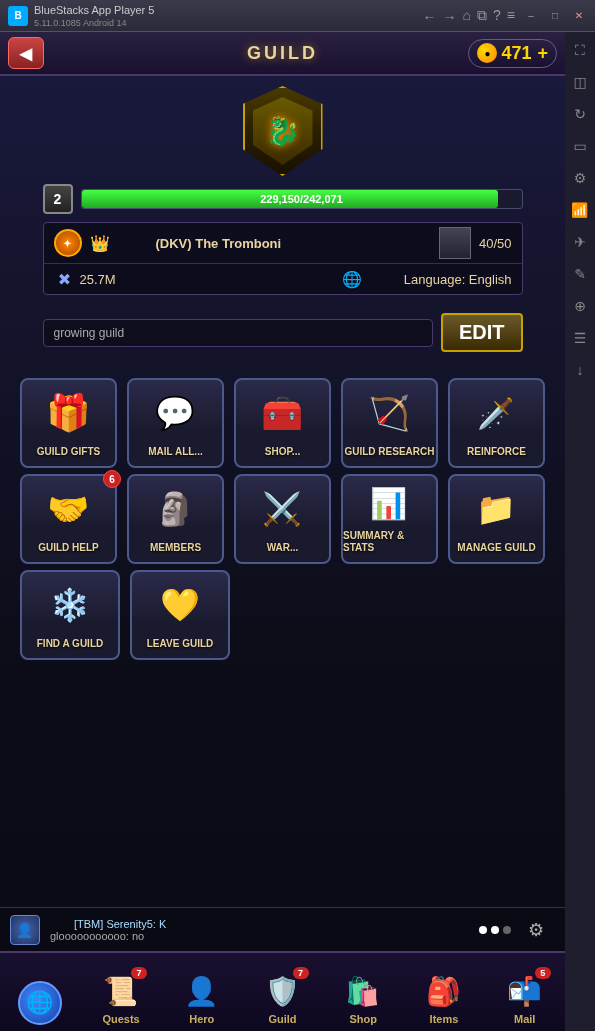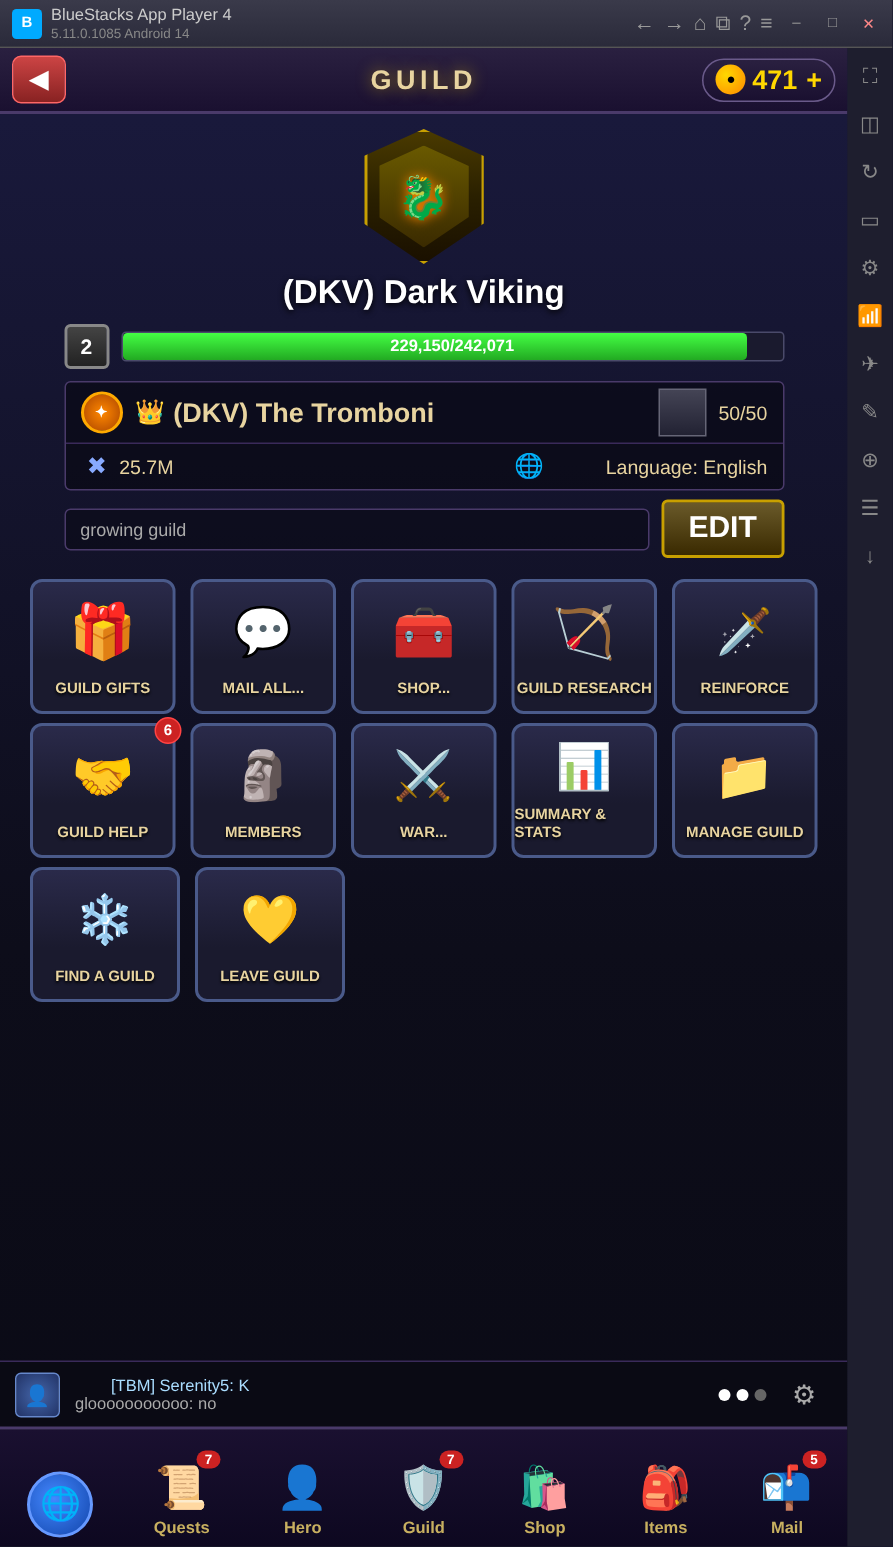--- a/index.html
+++ b/index.html
@@ -295,23 +295,24 @@
       height: 22px;
       margin-right: 4px;
       display: flex;
       align-items: center;
       justify-content: center;
       color: #ffd700;
       font-size: 16px;
     }
     .guild-leader {
       color: #e8d4a0;
-      font-size: 18px;
+      font-size: 13px;
       font-weight: bold;
       flex: 1;
+      margin-left: 40px;
     }
     .guild-avatar {
       width: 32px;
       height: 32px;
       background: linear-gradient(180deg, #445 0%, #223 100%);
       border: 1px solid #667;
       margin-right: 8px;
     }
     .guild-members {
       color: #e8d4a0;
@@ -346,21 +347,21 @@
       color: #e8d4a0;
       font-size: 13px;
       padding-left: 36px;
     }
 
     
     .guild-desc-row {
       width: 480px;
       display: flex;
       align-items: center;
-      margin: 6px 0;
+      margin: 18px 0;
       gap: 8px;
     }
     .guild-desc-text {
       flex: 1;
       background: rgba(0,0,0,0.3);
       border: 1px solid #4a3a6a;
       border-radius: 4px;
       padding: 6px 10px;
       color: #aaa;
       font-size: 12px;
@@ -545,21 +546,21 @@
       flex: 1;
     }
     .notif-name { color: #aaddff; padding-left: 24px; }
   </style>
 </head>
 <body>
 
 <div class="title-bar">
   <div class="title-bar-icon">B</div>
   <div class="title-bar-text">
-    <span>BlueStacks App Player 4</span><br>
+    <span>BlueStacks App Player 5</span><br>
     <span style="font-size:9px;color:#888;">5.11.0.1085  Android 14</span>
   </div>
   <div class="nav-btns">
     <span class="nav-btn">←</span>
     <span class="nav-btn">→</span>
     <span class="nav-btn">⌂</span>
     <span class="nav-btn">⧉</span>
     <span class="nav-btn">?</span>
     <span class="nav-btn">≡</span>
   </div>
@@ -599,39 +600,38 @@
   </div>
 
   <div class="guild-header">
     <div class="guild-emblem">
       <div class="emblem-shield">
         <div class="emblem-inner">
           <span class="emblem-dragon">🐉</span>
         </div>
       </div>
     </div>
-    <div class="guild-name">(DKV) Dark Viking</div>
 
     <div class="xp-container">
       <div class="level-badge">2</div>
       <div class="xp-bar-outer">
         <div class="xp-bar-inner" style="width:94.6%"></div>
         <span class="xp-text">229,150/242,071</span>
       </div>
     </div>
 
     <div class="guild-info">
       <div class="guild-info-row">
         <div class="guild-rank-icon">
           <span style="color:#fff;font-size:10px;font-weight:bold;">✦</span>
         </div>
         <div class="guild-crown-icon">👑</div>
         <span class="guild-leader">(DKV) The Tromboni</span>
         <div class="guild-avatar"></div>
-        <span class="guild-members">50/50</span>
+        <span class="guild-members">40/50</span>
       </div>
       <div class="guild-info-row">
         <div class="battle-icon">✖</div>
         <span class="guild-power">25.7M</span>
         <div class="globe-icon">🌐</div>
         <span class="guild-lang">Language: English</span>
       </div>
     </div>
 
     <div class="guild-desc-row">

